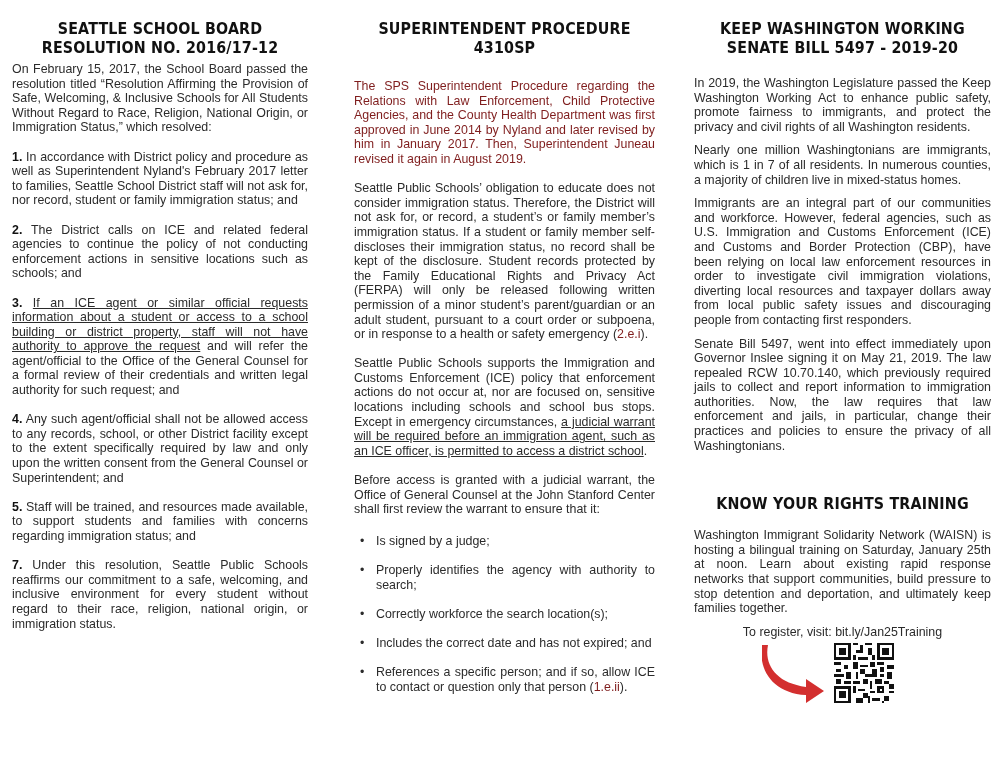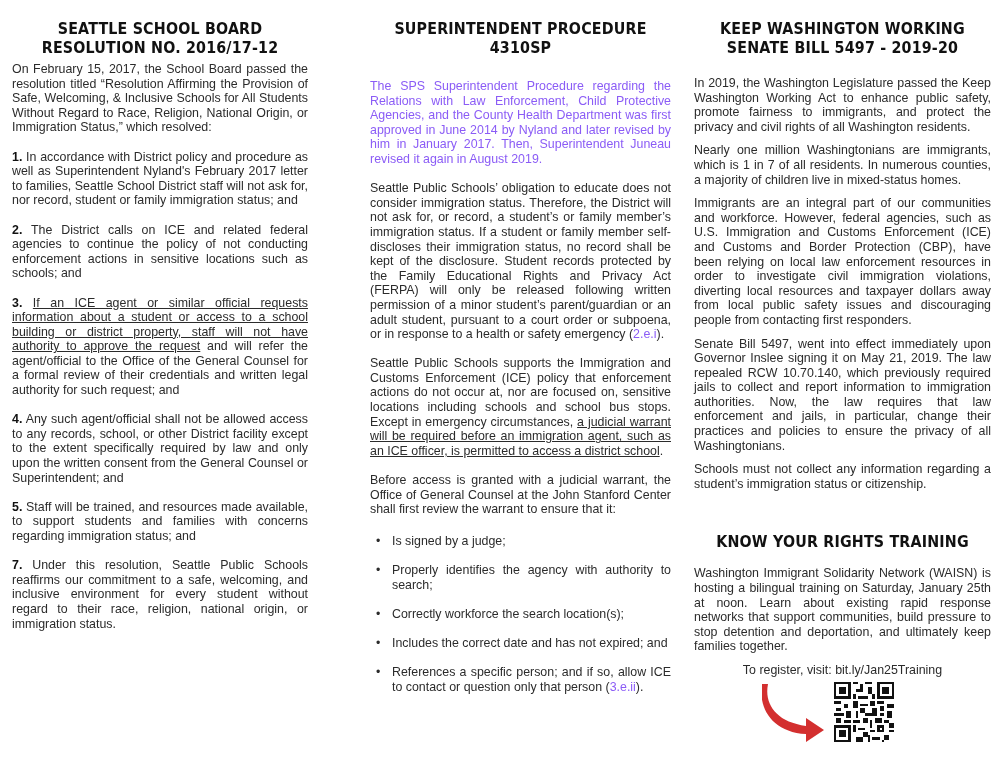--- a/index.html
+++ b/index.html
@@ -1,35 +1,35 @@
 <!DOCTYPE html>
 <html><head>
 <meta charset="utf-8">
 <style>
   html, body { margin: 0; padding: 0; background: #ffffff; }
   body { width: 1000px; height: 764px; overflow: hidden; position: relative; font-family: "Liberation Sans", sans-serif; color: #2b2b2b; }
   .col { position: absolute; top: 0; }
   #col1 { left: 12px; width: 296px; }
-  #col2 { left: 370px; width: 301px; }
+  #col2 { left: 354px; width: 301px; }
   #col3 { left: 694px; width: 297px; }
   h1 {
     font-family: "DejaVu Sans", sans-serif;
     font-weight: bold; font-size: 15.5px; line-height: 19px;
     text-align: center; margin: 0; color: #111; letter-spacing: 0.2px;
     transform: scaleX(0.92);
   }
   #col1 h1 { margin-top: 20px; }
   #col2 h1 { margin-top: 20px; }
   #col3 h1 { margin-top: 20px; }
   p {
     font-size: 12.4px; line-height: 14.6px; margin: 0;
     text-align: justify; color: #2b2b2b;
   }
   .u { text-decoration: underline; }
-  .red { color: #8b5cf6; }
+  .red { color: #7f1d1d; }
   .num { font-weight: bold; color: #111; }
   #col1 .p-intro { margin-top: 4px; }
   #col1 .res-item { margin-top: 14.6px; }
   #col2 .p-red { margin-top: 21px; }
   #col2 .p-body { margin-top: 14.6px; }
   #col3 p { margin-top: 9px; }
   #col3 .p-first { margin-top: 18px; }
   ul.warrant { list-style: none; margin: 17px 0 0 0; padding: 0; }
   ul.warrant li { position: relative; padding-left: 22px; font-size: 12.4px; line-height: 14.6px; text-align: justify; margin-bottom: 14.6px; }
   ul.warrant li .bullet { position: absolute; left: 6px; top: 0; }
@@ -59,34 +59,33 @@
   <h1>SUPERINTENDENT PROCEDURE 4310SP</h1>
   <p class="p-red red">The SPS Superintendent Procedure regarding the Relations with Law Enforcement, Child Protective Agencies, and the County Health Department was first approved in June 2014 by Nyland and later revised by him in January 2017. Then, Superintendent Juneau revised it again in August 2019.</p>
   <p class="p-body"><span>Seattle Public Schools’ obligation to educate does not consider immigration status. Therefore, the District will not ask for, or record, a student’s or family member’s immigration status. If a student or family member self-discloses their immigration status, no record shall be kept of the disclosure. Student records protected by the Family Educational Rights and Privacy Act (FERPA) will only be released following written permission of a minor student’s parent/guardian or an adult student, pursuant to a court order or subpoena, or in response to a health or safety emergency (</span><span class="red">2.e.i</span><span>).</span></p>
   <p class="p-body"><span>Seattle Public Schools supports the Immigration and Customs Enforcement (ICE) policy that enforcement actions do not occur at, nor are focused on, sensitive locations including schools and school bus stops. Except in emergency circumstances, </span><span class="u">a judicial warrant will be required before an immigration agent, such as an ICE officer, is permitted to access a district school</span><span>.</span></p>
   <p class="p-body">Before access is granted with a judicial warrant, the Office of General Counsel at the John Stanford Center shall first review the warrant to ensure that it:</p>
   <ul class="warrant">
     <li><span class="bullet">•</span><span>Is signed by a judge;</span></li>
     <li><span class="bullet">•</span><span>Properly identifies the agency with authority to search;</span></li>
     <li><span class="bullet">•</span><span>Correctly workforce the search location(s);</span></li>
     <li><span class="bullet">•</span><span>Includes the correct date and has not expired; and</span></li>
-    <li><span class="bullet">•</span><span>References a specific person; and if so, allow ICE to contact or question only that person (</span><span class="red">3.e.ii</span><span>).</span></li>
+    <li><span class="bullet">•</span><span>References a specific person; and if so, allow ICE to contact or question only that person (</span><span class="red">1.e.ii</span><span>).</span></li>
   </ul>
 </div>
 
 <div class="col" id="col3">
   <h1>
     <span>KEEP WASHINGTON WORKING</span><br>
     <span>SENATE BILL 5497 - 2019-20</span>
   </h1>
   <p class="p-first">In 2019, the Washington Legislature passed the Keep Washington Working Act to enhance public safety, promote fairness to immigrants, and protect the privacy and civil rights of all Washington residents.</p>
   <p>Nearly one million Washingtonians are immigrants, which is 1 in 7 of all residents. In numerous counties, a majority of children live in mixed-status homes.</p>
   <p>Immigrants are an integral part of our communities and workforce. However, federal agencies, such as U.S. Immigration and Customs Enforcement (ICE) and Customs and Border Protection (CBP), have been relying on local law enforcement resources in order to investigate civil immigration violations, diverting local resources and taxpayer dollars away from local public safety issues and discouraging people from contacting first responders.</p>
   <p>Senate Bill 5497, went into effect immediately upon Governor Inslee signing it on May 21, 2019. The law repealed RCW 10.70.140, which previously required jails to collect and report information to immigration authorities. Now, the law requires that law enforcement and jails, in particular, change their practices and policies to ensure the privacy of all Washingtonians.</p>
-  <p>Schools must not collect any information regarding a student’s immigration status or citizenship.</p>
 
   <h1 id="training-title">KNOW YOUR RIGHTS TRAINING</h1>
   <p class="p-first" style="margin-top:14px">Washington Immigrant Solidarity Network (WAISN) is hosting a bilingual training on Saturday, January 25th at noon. Learn about existing rapid response networks that support communities, build pressure to stop detention and deportation, and ultimately keep families together.</p>
   <p style="text-align:center">To register, visit: bit.ly/Jan25Training</p>
   <div class="qr-area">
     <svg class="arrow" width="70" height="60" viewBox="0 0 70 60">
       <path d="M6 2 C 2 22, 14 40, 44 44 L 44 36 L 62 48 L 44 60 L 44 52 C 10 50, -4 26, 0 2 Z" fill="#d32f2f"></path>
     </svg>
     <svg class="qr" viewBox="0 0 25 25" shape-rendering="crispEdges">
       <rect width="25" height="25" fill="#fff"></rect>

